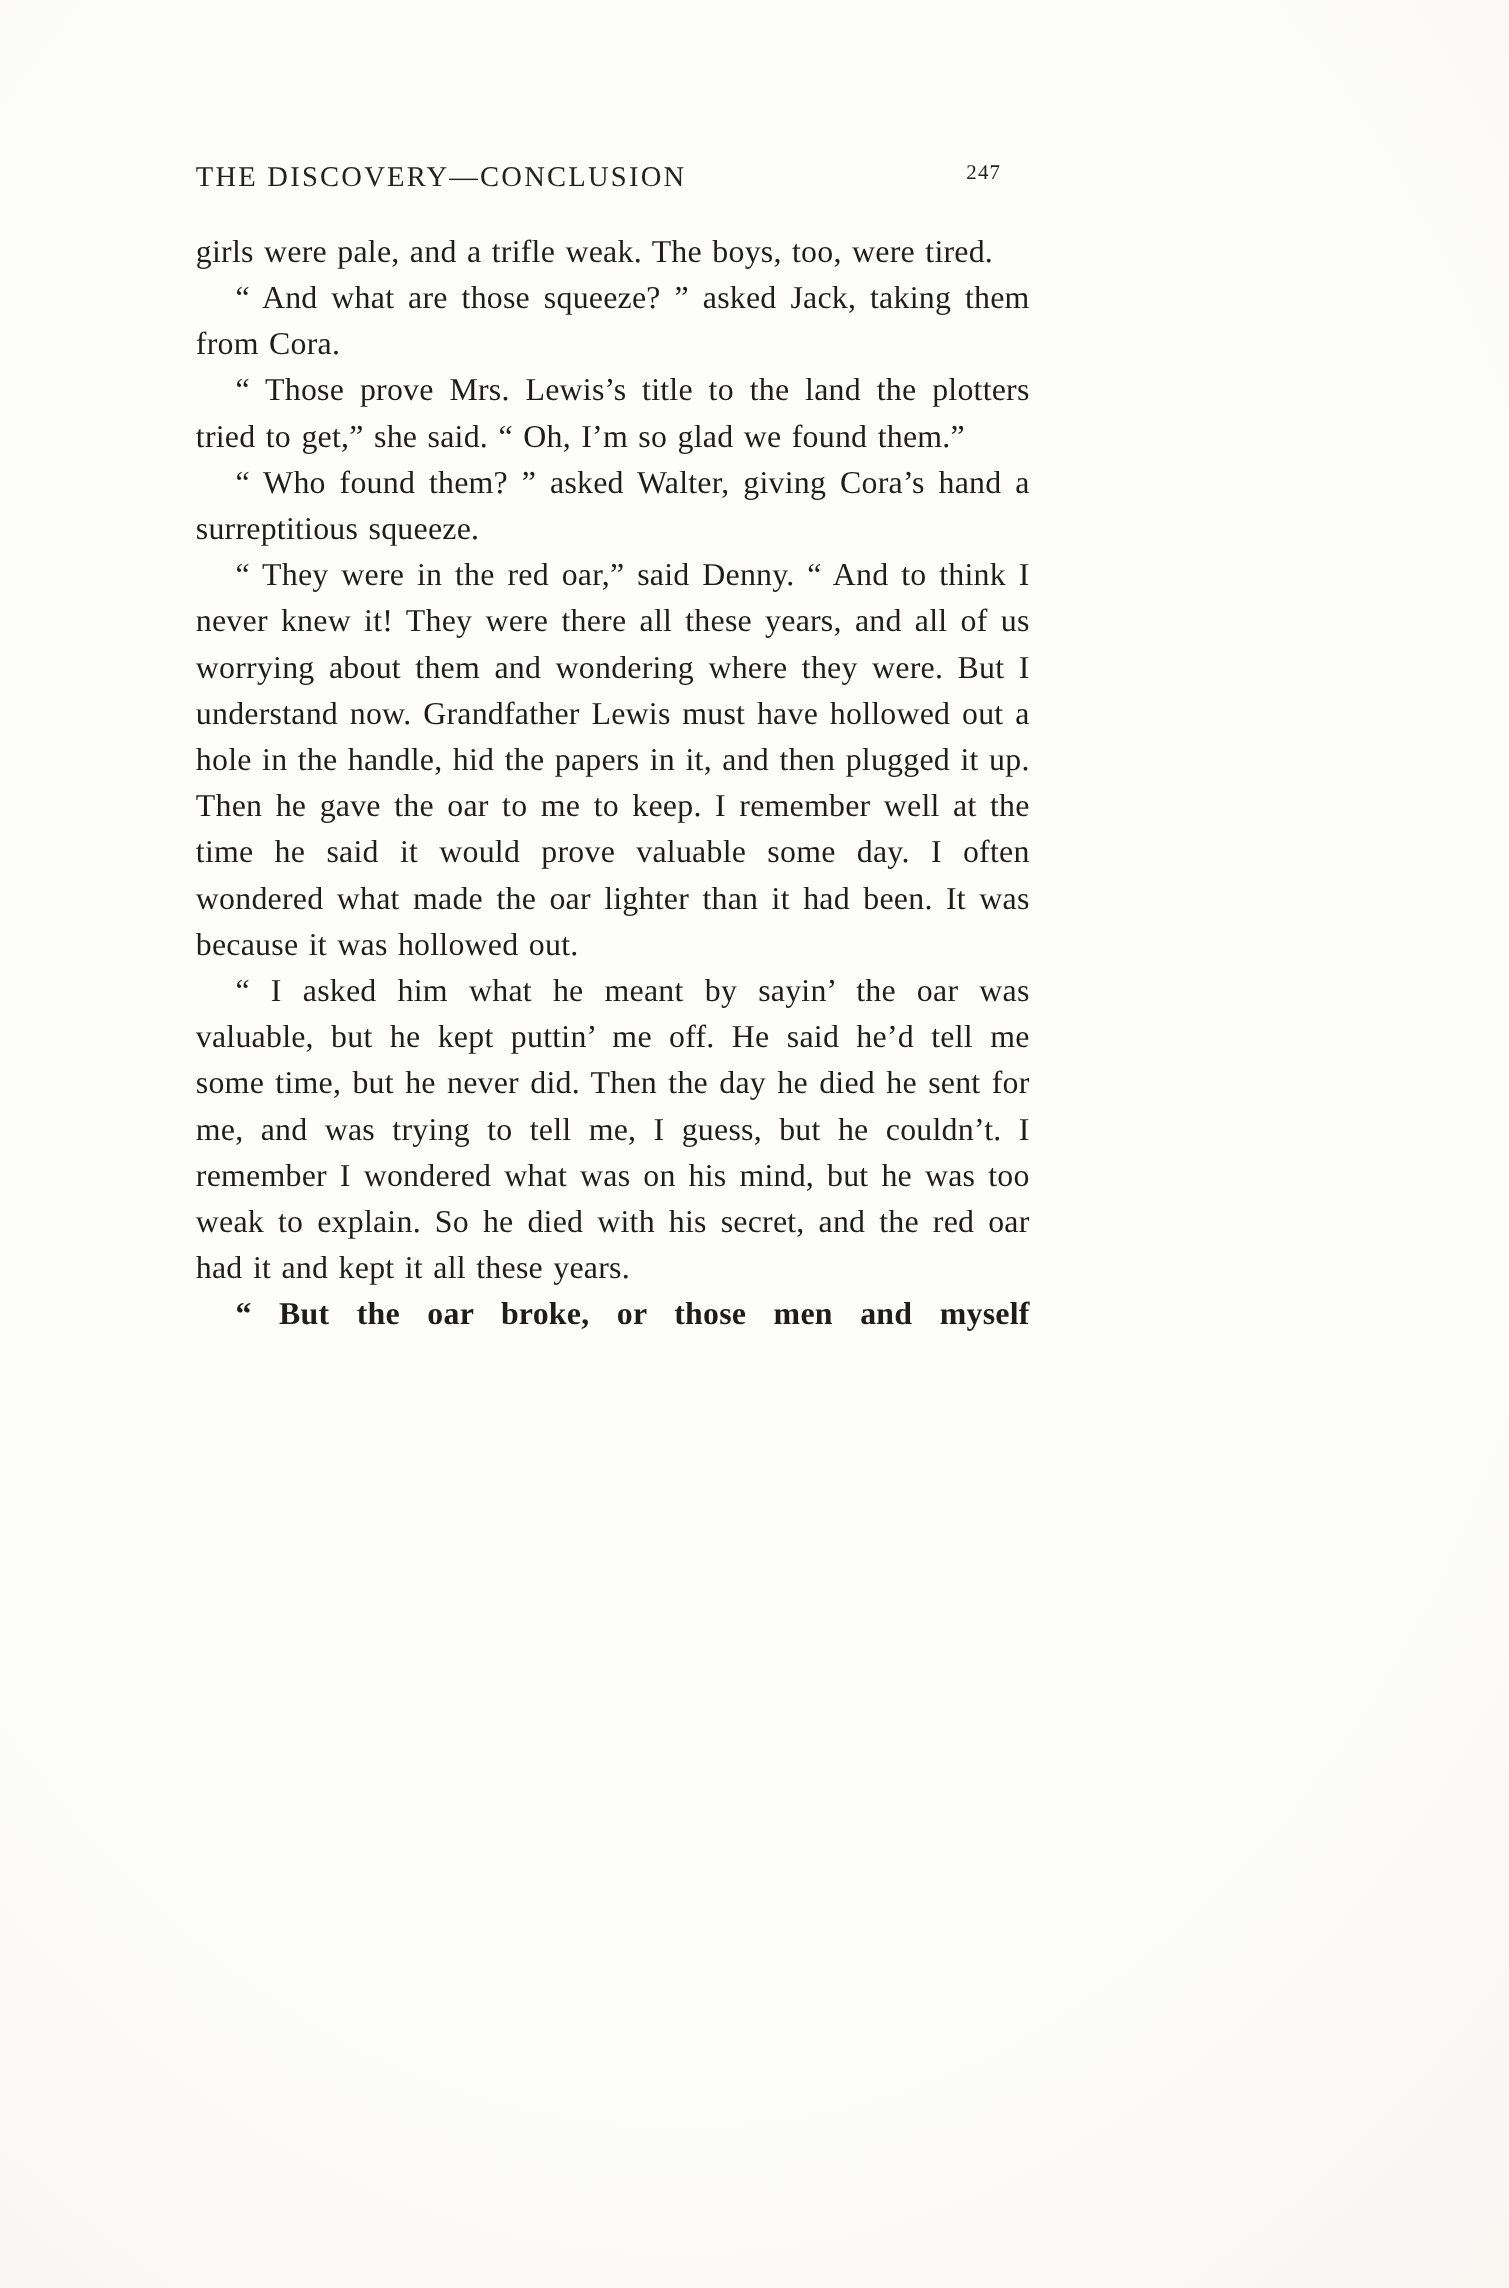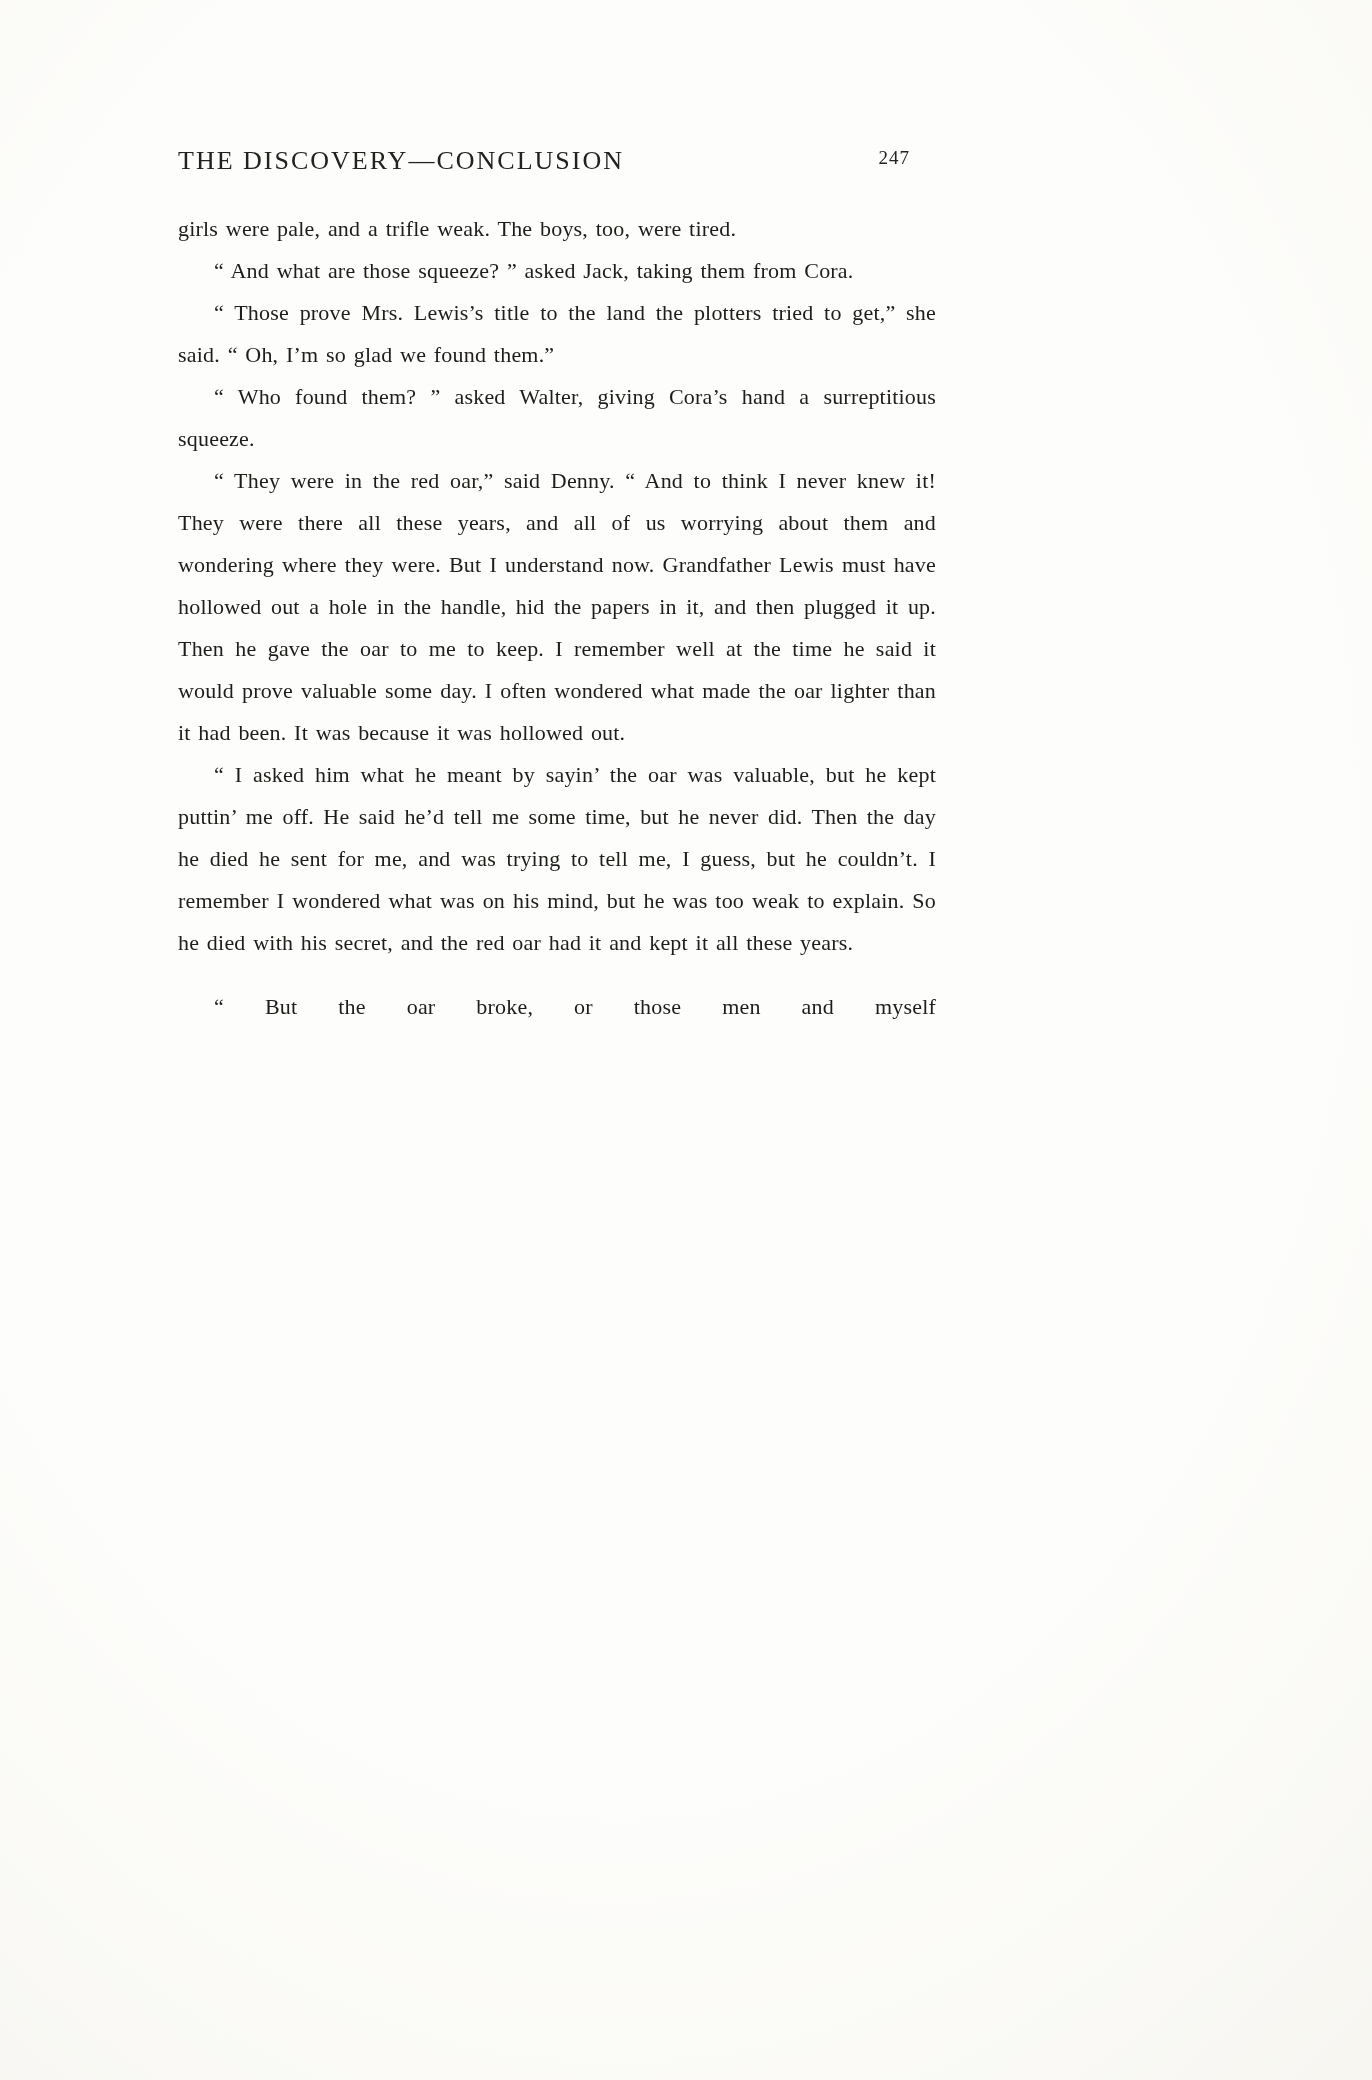--- a/index.html
+++ b/index.html
@@ -47,38 +47,39 @@
     font-size: 19px;
     letter-spacing: 1px;
     color: #23221e;
   }
 
   .text-block {
     position: absolute;
     top: 208px;
     left: 178px;
     width: 758px;
-    font-size: 22px;
+    font-size: 29px;
     line-height: 42px;
     text-align: justify;
     word-spacing: 2px;
     letter-spacing: 0.2px;
   }
 
   .text-block p {
     margin: 0;
   }
 
   .text-block p.indent {
     text-indent: 36px;
   }
 
   .text-block p.continues {
-    margin-top: 22px;
+    margin-top: 0;
     text-align-last: justify;
+    font-weight: bold;
   }
 </style>
 </head>
 <body>
 
 <div class="page">
 
   <div class="running-head">
     <span class="head-title">THE DISCOVERY—CONCLUSION</span>
     <span class="folio">247</span>

